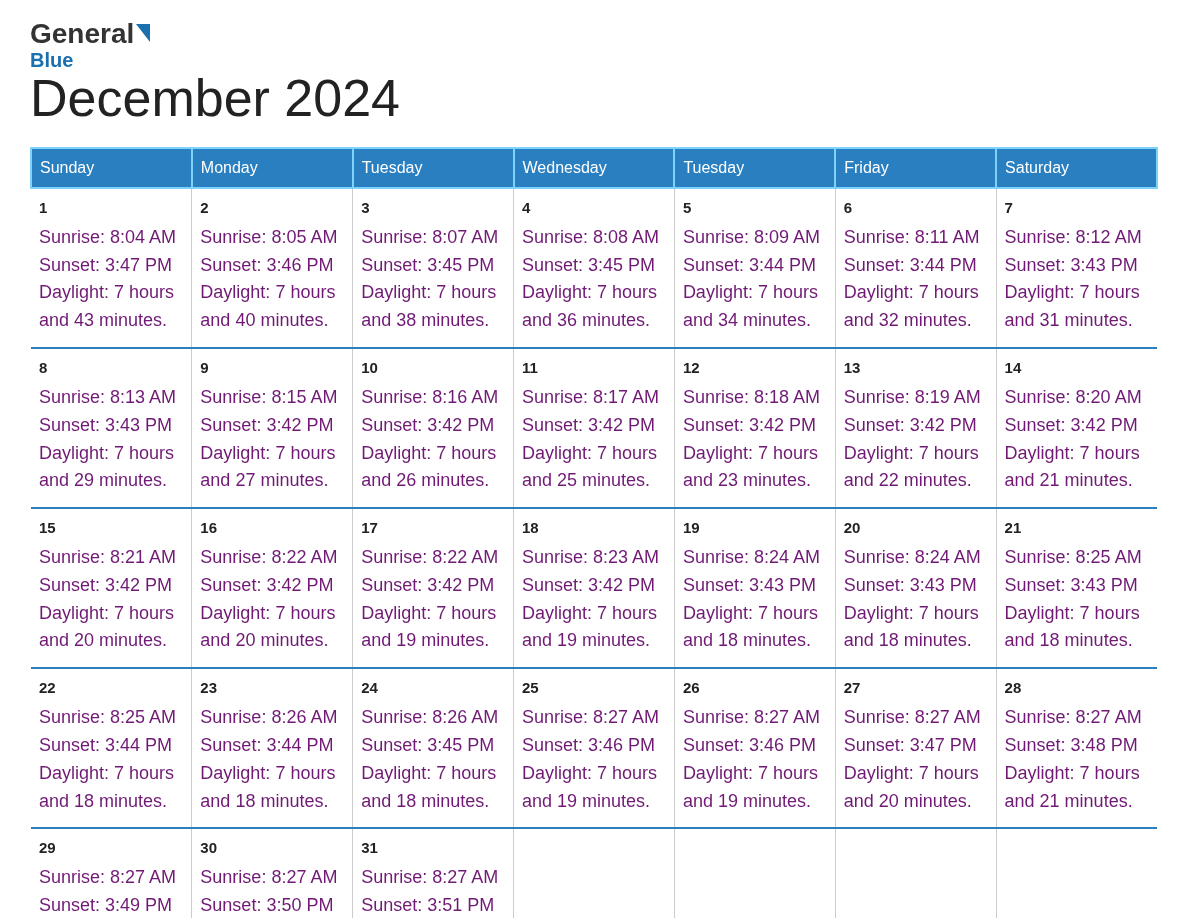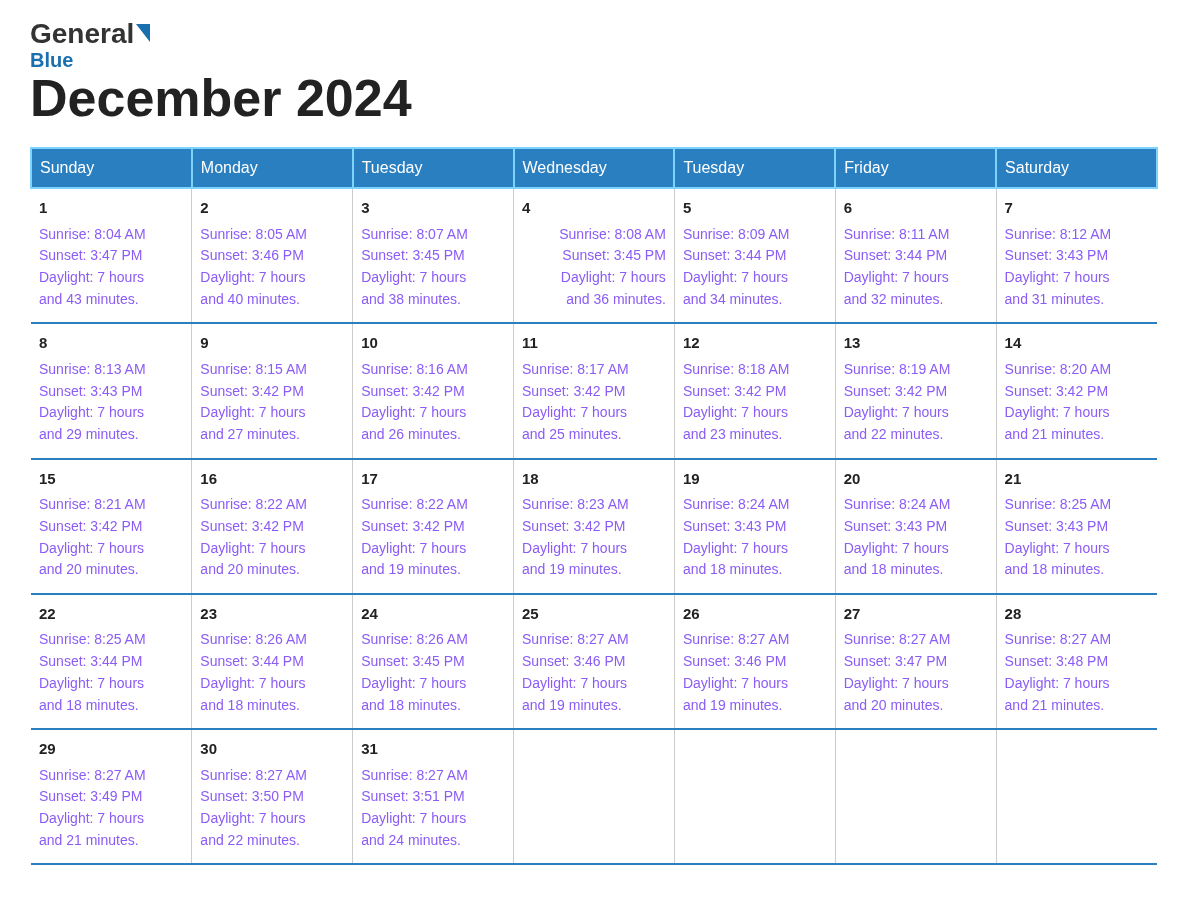--- a/index.html
+++ b/index.html
@@ -43,21 +43,21 @@
       font-weight: bold;
       color: #1a6faf;
       line-height: 1;
       margin-top: 2px;
     }
     .title-section {
       text-align: right;
     }
     .month-title {
       font-size: 52px;
-      font-weight: bold;
+      font-weight: normal;
       color: #222;
       line-height: 1.1;
     }
     .location {
       font-size: 22px;
       color: #555;
       margin-top: 4px;
     }
     table {
       width: 100%;
@@ -90,22 +90,22 @@
       border-right: none;
     }
     .day-num {
       font-size: 15px;
       font-weight: bold;
       display: block;
       margin-bottom: 4px;
       color: #222;
     }
     .day-info {
-      font-size: 14px;
-      color: #8b5cf6;
+      font-size: 18px;
+      color: #701a75;
       line-height: 1.55;
     }
     .logo-line1 {
       display: flex;
       align-items: flex-start;
     }
   </style>
 </head>
 <body>
 
@@ -152,21 +152,21 @@
         </td>
         <td>
           <span class="day-num">3</span>
           <div class="day-info" style="white-space: pre-line;">Sunrise: 8:07 AM
 Sunset: 3:45 PM
 Daylight: 7 hours
 and 38 minutes.</div>
         </td>
         <td>
           <span class="day-num">4</span>
-          <div class="day-info" style="white-space: pre-line; text-align: right;">Sunrise: 8:08 AM
+          <div class="day-info" style="white-space: pre-line;">Sunrise: 8:08 AM
 Sunset: 3:45 PM
 Daylight: 7 hours
 and 36 minutes.</div>
         </td>
         <td>
           <span class="day-num">5</span>
           <div class="day-info" style="white-space: pre-line;">Sunrise: 8:09 AM
 Sunset: 3:44 PM
 Daylight: 7 hours
 and 34 minutes.</div>

